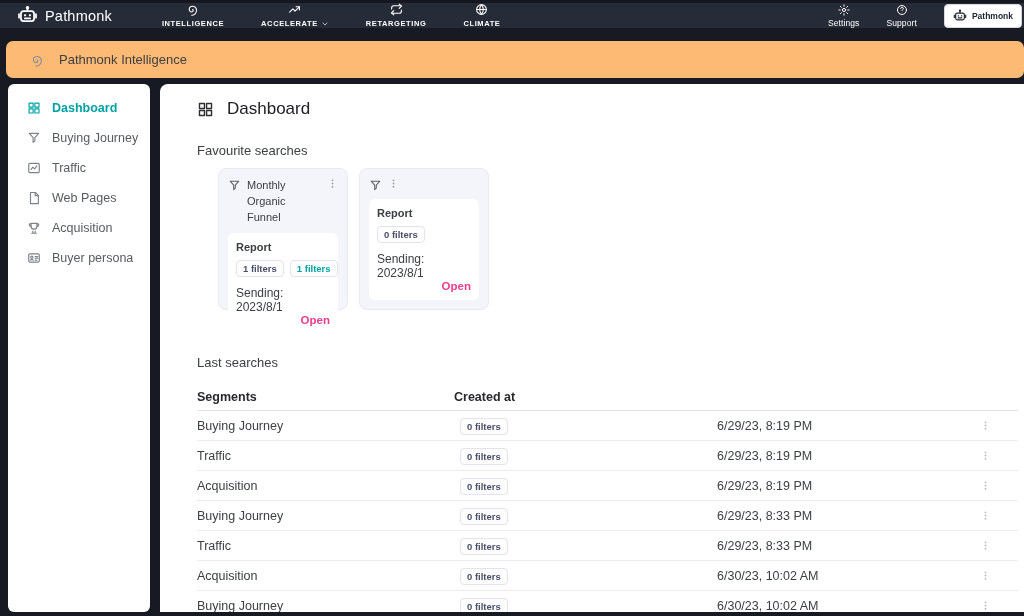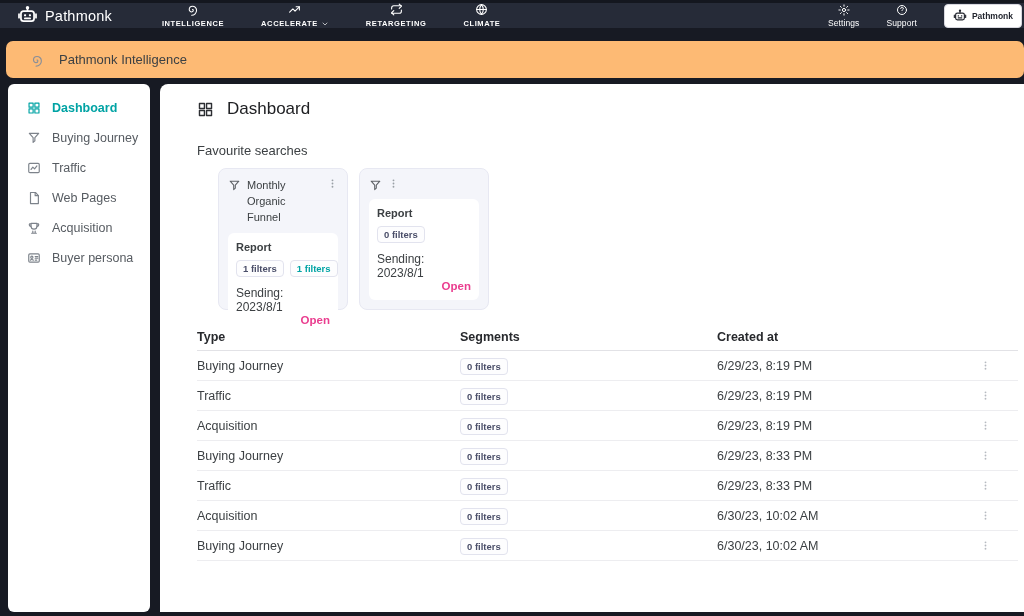--- a/index.html
+++ b/index.html
@@ -348,24 +348,24 @@
               <span class="card-type">Report</span>
               <span class="chip-row">
                 <span class="chip">0 filters</span>
               </span>
               <span class="card-sending">Sending: 2023/8/1</span>
               <span class="card-open">Open</span>
             </div>
           </div>
         </div>
 
+      <div class="section-heading last-heading">Last searches</div>
 
       <div class="table">
         <div class="t-header">
-          <span class="col-type">Type</span>
           <span class="col-seg">Segments</span>
           <span class="col-created">Created at</span>
         </div>
         <div>
 
             <div class="t-row">
               <span class="col-type">Buying Journey</span>
               <span class="col-seg">
                 <span class="chip">0 filters</span>
               </span>

